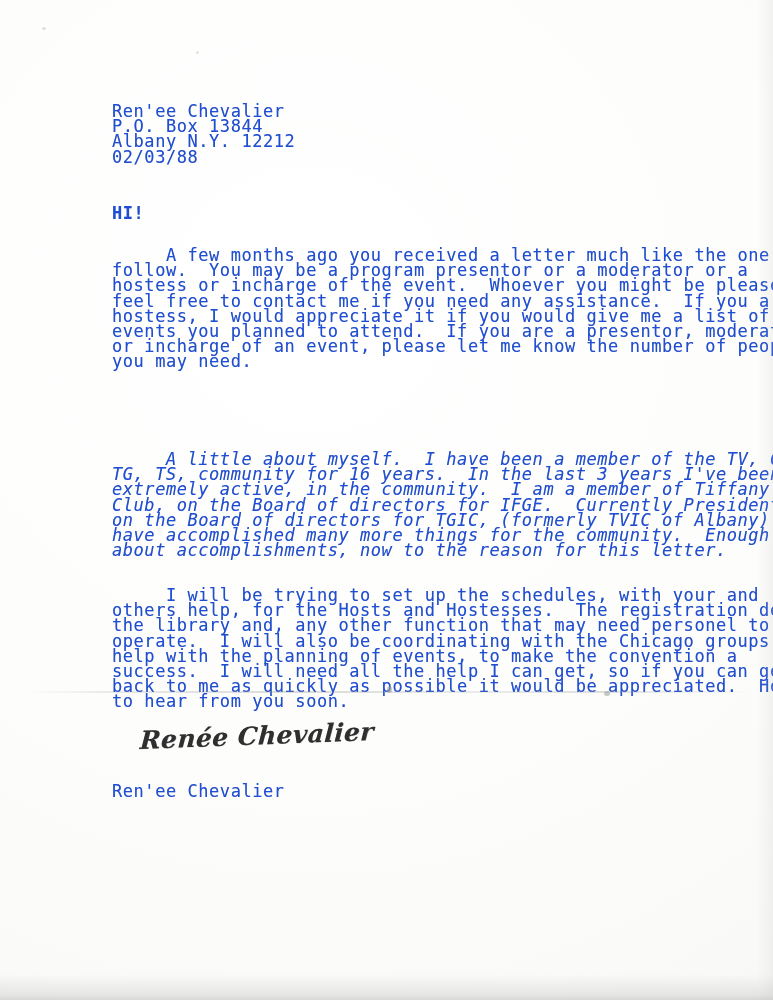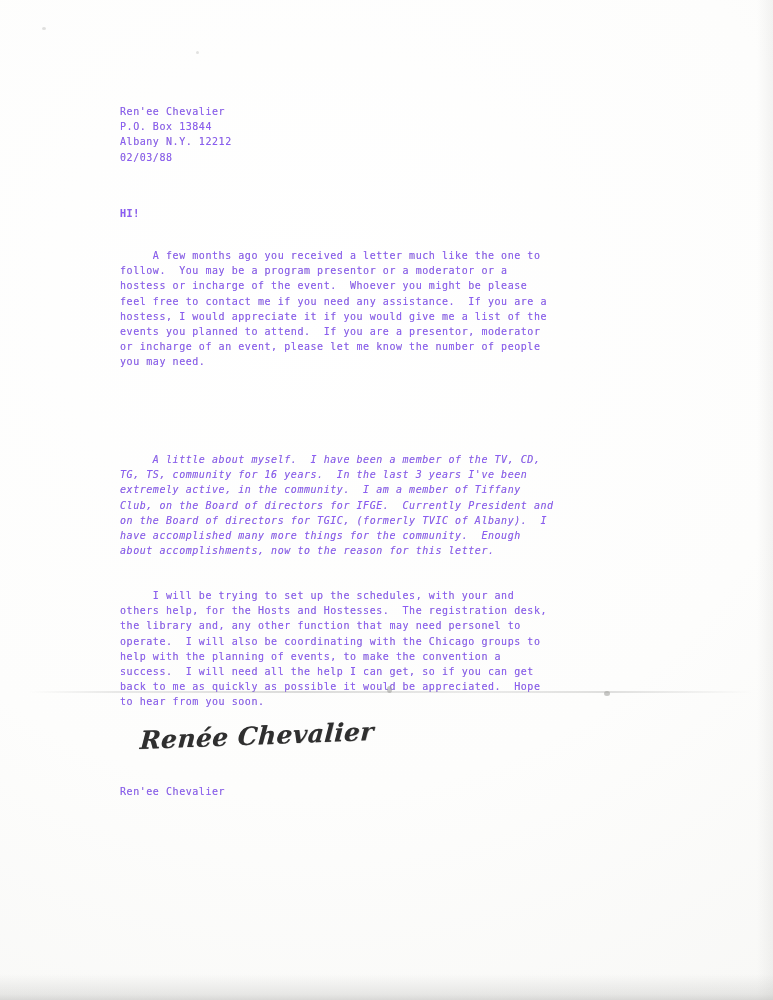--- a/index.html
+++ b/index.html
@@ -61,28 +61,27 @@
     background: #9a9a98;
     border-radius: 50%;
     opacity: 0.55;
     pointer-events: none;
   }
 
   
   .typed {
     position: absolute;
     left: 112px;
-    color: #8b5cf6;
-    font-size: 10px;
+    color: #1d4ed8;
+    font-size: 17px;
     line-height: 15.2px;
     letter-spacing: 0.55px;
     white-space: pre;
     font-family: "DejaVu Sans Mono", monospace;
     text-shadow: 0 0 0.6px rgba(130,130,130,0.55);
-    margin-left: 8px;
   }
 
   #sender-block     { top: 104px; }
   #salutation       { top: 206px; font-weight: bold; }
   #para-1           { top: 248px; }
   #para-2           { top: 387px; }
   #para-3           { top: 452px; font-style: italic; }
   #para-4           { top: 588px; }
   #closing-line     { top: 707px; }
   #signature-name   { top: 784px; }

